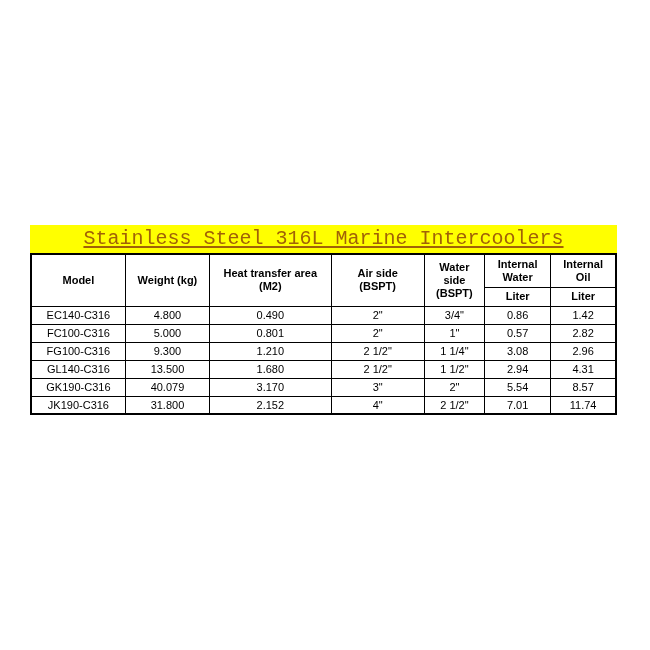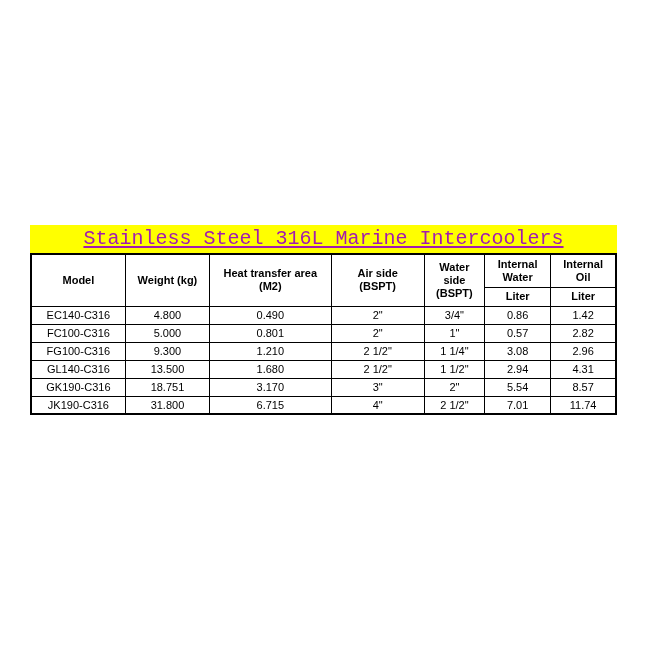--- a/index.html
+++ b/index.html
@@ -24,21 +24,21 @@
     height: 28px;
     background: #ffff00;
     display: flex;
     align-items: center;
     justify-content: center;
   }
   .banner-title {
     font-family: "Liberation Mono", "DejaVu Sans Mono", monospace;
     font-size: 20px;
     font-weight: normal;
-    color: #a21caf;
+    color: #a16207;
     text-decoration: underline;
     text-underline-offset: 2px;
     white-space: nowrap;
     line-height: 1;
   }
   table.spec {
     border-collapse: collapse;
     table-layout: fixed;
     width: 587px;
     border: 2px solid #000000;
@@ -139,31 +139,31 @@
         <td>GL140-C316</td>
         <td>13.500</td>
         <td>1.680</td>
         <td>2 1/2"</td>
         <td>1 1/2"</td>
         <td>2.94</td>
         <td>4.31</td>
       </tr>
       <tr class="d-row">
         <td>GK190-C316</td>
-        <td>18.751</td>
+        <td>40.079</td>
         <td>3.170</td>
         <td>3"</td>
         <td>2"</td>
         <td>5.54</td>
         <td>8.57</td>
       </tr>
       <tr class="d-row">
         <td>JK190-C316</td>
         <td>31.800</td>
-        <td>6.715</td>
+        <td>2.152</td>
         <td>4"</td>
         <td>2 1/2"</td>
         <td>7.01</td>
         <td>11.74</td>
       </tr>
     </tbody>
   </table>
 </div>
 
 </body></html>

